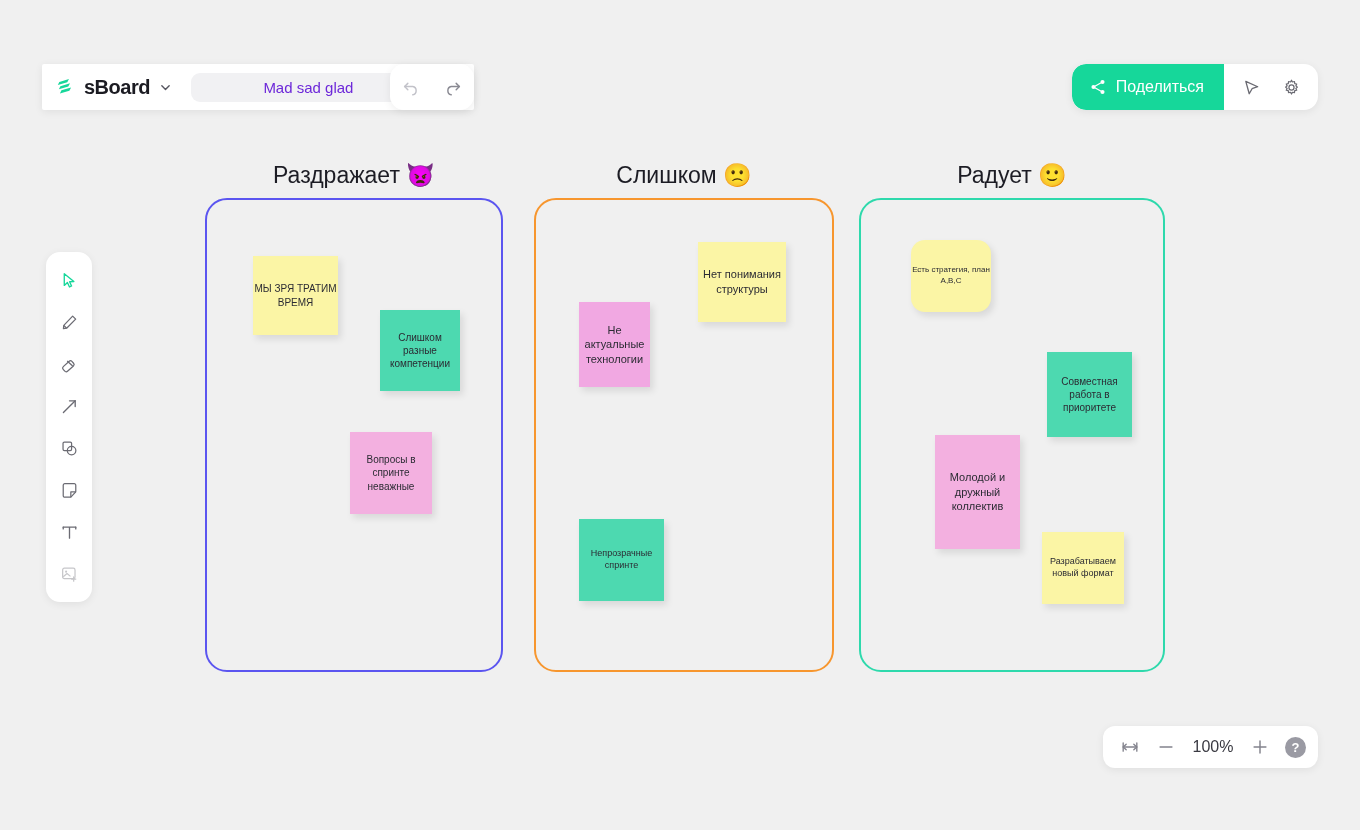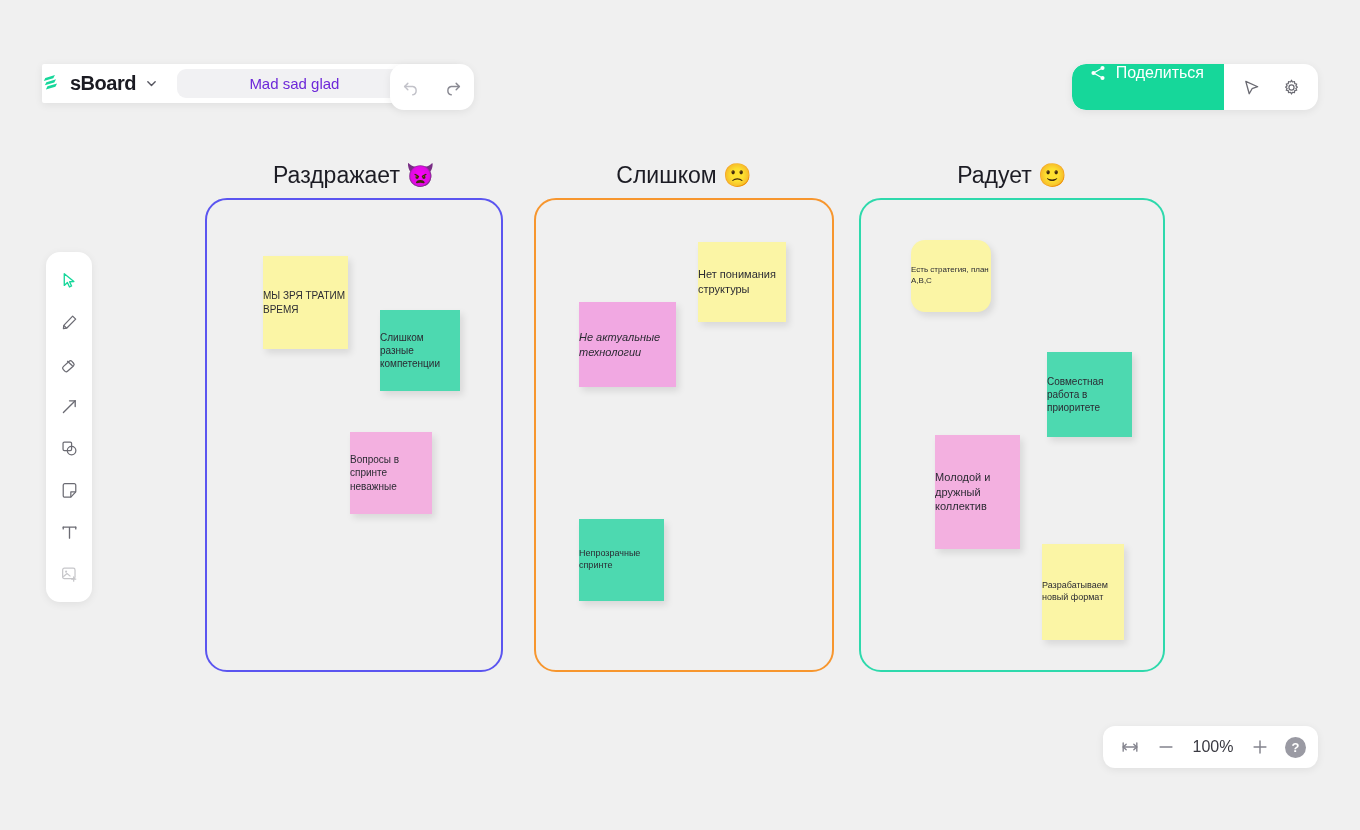--- a/index.html
+++ b/index.html
@@ -7,23 +7,23 @@
     width: 1360px; height: 830px;
     background: #f0f0f0;
     font-family: "Liberation Sans", sans-serif;
     overflow: hidden;
   }
   #canvas { position: relative; width: 1360px; height: 830px; }
 
   
   .topbar-left {
     position: absolute; left: 42px; top: 64px;
-    height: 39px; display: flex; align-items: center;
+    height: 46px; display: flex; align-items: center;
     background: #ffffff; border-radius: 2px;
-    padding: 0 10px 0 0;
+    padding: 0 10px 0 14px;
     box-shadow: 0 2px 8px rgba(0,0,0,.07);
   }
   .logo-wrap { display: flex; align-items: center; gap: 7px; cursor: pointer; }
   .logo-mark { width: 21px; height: 21px; display: block; }
   .logo-text {
     font-size: 20px; font-weight: bold; color: #1b1b22;
     letter-spacing: -0.5px;
   }
   .chev { margin-left: 3px; color: #55555f; display: flex; align-items: center; }
   .title-pill {
@@ -47,21 +47,21 @@
   }
   .topbar-right {
     position: absolute; right: 42px; top: 64px;
     height: 46px; display: flex; align-items: center;
     background: #ffffff; border-radius: 14px;
     box-shadow: 0 2px 8px rgba(0,0,0,.07);
     overflow: hidden;
   }
   .share-btn {
     height: 46px; background: #16d79a; color: #ffffff;
-    display: flex; gap: 9px;
+    display: flex; align-items: center; gap: 9px;
     padding: 0 20px 0 17px; font-size: 16px;
     border: none; cursor: pointer; font-family: inherit;
     border-radius: 14px 0 0 14px;
   }
   .right-icons { display: flex; align-items: center; padding: 0 8px; gap: 2px; }
 
   
   .toolbar {
     position: absolute; left: 46px; top: 252px;
     width: 46px; padding: 8px 0;
@@ -84,21 +84,21 @@
   }
   .col-frame {
     position: absolute; border: 2px solid; border-radius: 22px;
     background: transparent;
   }
 
   
   .note {
     position: absolute;
     display: flex; align-items: center; justify-content: center;
-    color: #2b2b33;
+    text-align: center; color: #2b2b33;
     padding: 0;
     box-shadow: 3px 4px 7px rgba(0,0,0,.10);
     line-height: 1.32; cursor: pointer;
     word-break: break-word;
   }
 
   
   .zoombar {
     position: absolute; right: 42px; bottom: 62px;
     height: 42px; display: flex; align-items: center;
@@ -246,30 +246,30 @@
     </div>
   </div>
 
   <div id="board-layer">
       <div class="col-title" style="left: 205px; top: 162px; width: 298px;">Раздражает 👿</div>
       <div class="col-frame" style="left: 205px; top: 198px; width: 298px; height: 474px; border-color: rgb(91, 85, 240);"></div>
       <div class="col-title" style="left: 534px; top: 162px; width: 300px;">Слишком 🙁</div>
       <div class="col-frame" style="left: 534px; top: 198px; width: 300px; height: 474px; border-color: rgb(247, 150, 46);"></div>
       <div class="col-title" style="left: 859px; top: 162px; width: 306px;">Радует 🙂</div>
       <div class="col-frame" style="left: 859px; top: 198px; width: 306px; height: 474px; border-color: rgb(46, 217, 172);"></div>
-      <div class="note" style="left: 263px; top: 256px; width: 85px; height: 93px; background: rgb(251, 245, 165); font-size: 10px;">МЫ ЗРЯ ТРАТИМ ВРЕМЯ</div>
+      <div class="note" style="left: 253px; top: 256px; width: 85px; height: 79px; background: rgb(251, 245, 165); font-size: 10px;">МЫ ЗРЯ ТРАТИМ ВРЕМЯ</div>
       <div class="note" style="left: 380px; top: 310px; width: 80px; height: 81px; background: rgb(77, 217, 176); font-size: 10px;">Слишком разные компетенции</div>
       <div class="note" style="left: 350px; top: 432px; width: 82px; height: 82px; background: rgb(243, 176, 224); font-size: 10px;">Вопросы в спринте неважные</div>
-      <div class="note" style="left: 579px; top: 302px; width: 97px; height: 85px; background: rgb(241, 168, 226); font-size: 11px; font-style: italic;">Не актуальные технологии</div>
+      <div class="note" style="left: 579px; top: 302px; width: 71px; height: 85px; background: rgb(241, 168, 226); font-size: 11px;">Не актуальные технологии</div>
       <div class="note" style="left: 698px; top: 242px; width: 88px; height: 80px; background: rgb(251, 245, 165); font-size: 11px;">Нет понимания структуры</div>
       <div class="note" style="left: 579px; top: 519px; width: 85px; height: 82px; background: rgb(77, 217, 176); font-size: 9px;">Непрозрачные спринте</div>
       <div class="note" style="left: 911px; top: 240px; width: 80px; height: 72px; background: rgb(251, 245, 165); font-size: 8px; border-radius: 14px;">Есть стратегия, план A,B,C</div>
       <div class="note" style="left: 1047px; top: 352px; width: 85px; height: 85px; background: rgb(77, 217, 176); font-size: 10px;">Совместная работа в приоритете</div>
       <div class="note" style="left: 935px; top: 435px; width: 85px; height: 114px; background: rgb(243, 176, 224); font-size: 11px;">Молодой и дружный коллектив</div>
-      <div class="note" style="left: 1042px; top: 544px; width: 82px; height: 96px; background: rgb(251, 245, 165); font-size: 9px;">Разрабатываем новый формат</div>
+      <div class="note" style="left: 1042px; top: 532px; width: 82px; height: 72px; background: rgb(251, 245, 165); font-size: 9px;">Разрабатываем новый формат</div>
     </div>
 
   <div class="zoombar">
     <div class="zoom-ic">
       <svg width="20" height="20" viewBox="0 0 22 22">
         <path d="M3.5 6.4 L3.5 15.6 M18.5 6.4 L18.5 15.6" stroke="#83838d" stroke-width="1.5" fill="none" stroke-linecap="round"></path>
         <path d="M3.5 11 L18.5 11" stroke="#83838d" stroke-width="1.5" fill="none" stroke-linecap="round"></path>
         <path d="M6.8 8 L3.6 11 L6.8 14 M15.2 8 L18.4 11 L15.2 14" stroke="#83838d" stroke-width="1.5" fill="none" stroke-linecap="round" stroke-linejoin="round"></path>
       </svg>
     </div>

